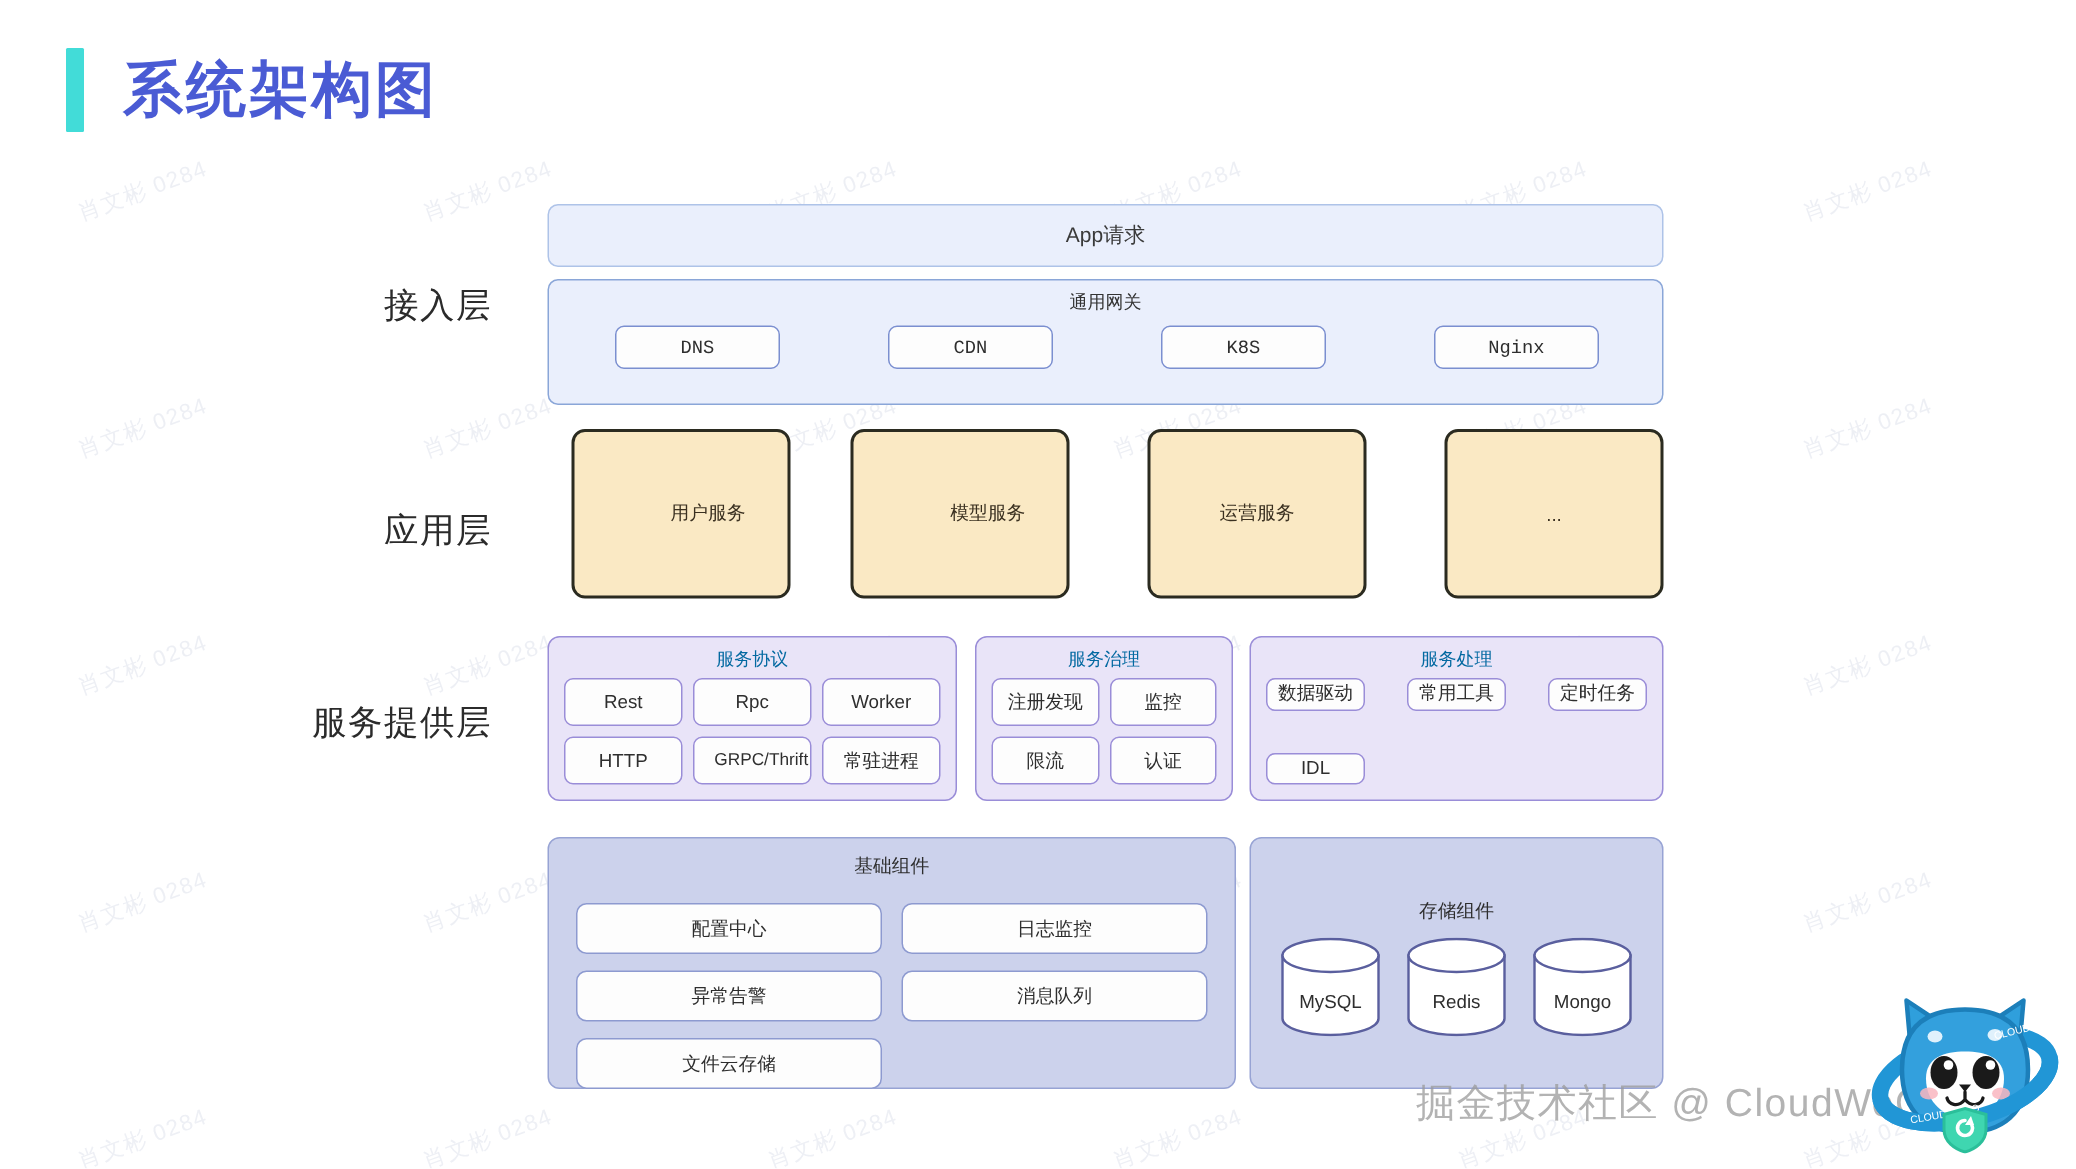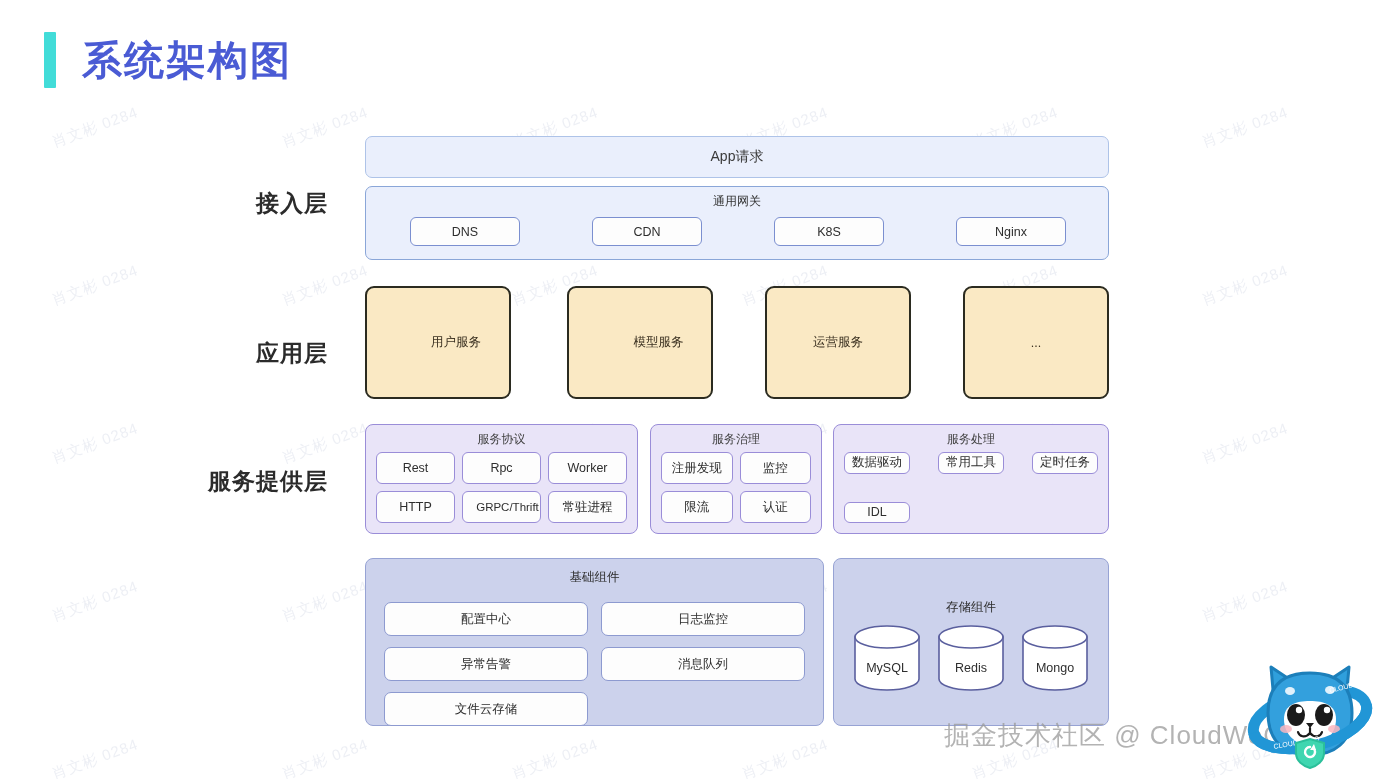--- a/index.html
+++ b/index.html
@@ -43,39 +43,39 @@
     line-height:1;
   }
 
   
   .diagram { position:absolute; left:0; top:0; width:1384px; height:779px; z-index:10; }
 
   .layer-label {
     position:absolute;
     font-size:23px;
     color:#2b2b2b;
-    font-weight:700;
+    font-weight:400;
     letter-spacing:1px;
     text-align:right;
     white-space:nowrap;
     font-family:"Liberation Sans","DejaVu Sans",sans-serif;
   }
 
   .box { position:absolute; }
 
   
   .app-req {
     left:365px; top:136px; width:744px; height:42px;
     background:#eaeffc; border:1.5px solid #aec3e8; border-radius:7px;
     display:flex; align-items:center; justify-content:center;
     font-size:14px; color:#3a3a3a;
   }
   .gateway {
-    left:365px; top:186px; width:744px; height:74px;
-    background:#eaeffc; border:1.5px solid #8aa6d8; border-radius:7px;
+    left:365px; top:186px; width:744px; height:84px;
+    background:#eaeffc; border:1.5px solid #8aa6d8; border-radius:7px;font-family:Liberation Mono, monospace;
   }
   .gateway-title {
     position:absolute; left:0; right:0; top:6px;
     text-align:center; font-size:12px; color:#333;
   }
   .gw-items {
     position:absolute; left:44px; right:42px; top:30px;
     display:flex; justify-content:space-between;
   }
   .gw-chip {
@@ -94,21 +94,21 @@
     font-size:12.5px; color:#3a3020;
   }
 
   
   .svc-group {
     position:absolute; top:424px;
     background:#e9e4f8; border:1.6px solid #9a8dd8; border-radius:8px;
   }
   .svc-title {
     position:absolute; left:0; right:0; top:6px;
-    text-align:center; font-size:12px; color:#404040;
+    text-align:center; font-size:12px; color:#0369a1;
   }
   .svc-grid {
     position:absolute; left:10px; right:10px; top:27px; bottom:10px;
     display:grid; gap:7px;
   }
   .svc-chip {
     background:#fdfdfd; border:1.4px solid #9a8dd8; border-radius:6px;
     display:flex; align-items:center; justify-content:center;
     font-size:12.5px; color:#2e2e2e;
   }
@@ -215,21 +215,21 @@
       <div class="gateway-title">通用网关</div>
       <div class="gw-items">
         <div class="gw-chip">DNS</div>
         <div class="gw-chip">CDN</div>
         <div class="gw-chip">K8S</div>
         <div class="gw-chip">Nginx</div>
       </div>
     </div>
 
     <div class="app-row">
-      <div class="app-card" style="left:0px;padding-left:36px;">用户服务</div>
+      <div class="app-card" style="left:16px;padding-left:36px;">用户服务</div>
       <div class="app-card" style="left:202px;padding-left:37px;">模型服务</div>
       <div class="app-card" style="left:400px;">运营服务</div>
       <div class="app-card" style="left:598px;">...</div>
     </div>
 
     <div class="svc-group" style="left:365px; width:273px; height:110px;">
       <div class="svc-title">服务协议</div>
       <div class="svc-grid" style="grid-template-columns:1fr 1fr 1fr; grid-template-rows:1fr 1fr;">
         <div class="svc-chip">Rest</div>
         <div class="svc-chip">Rpc</div>

